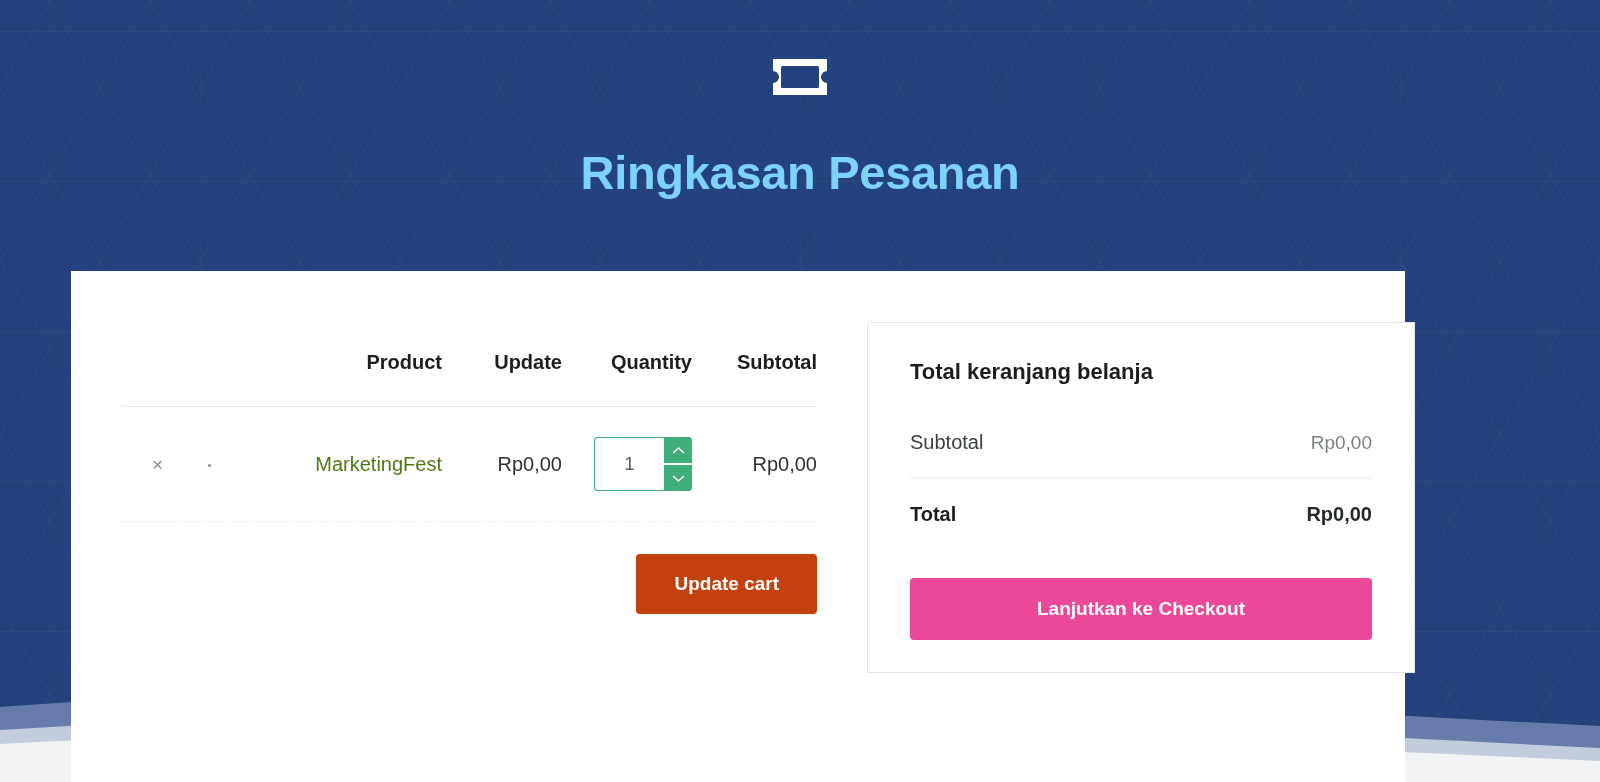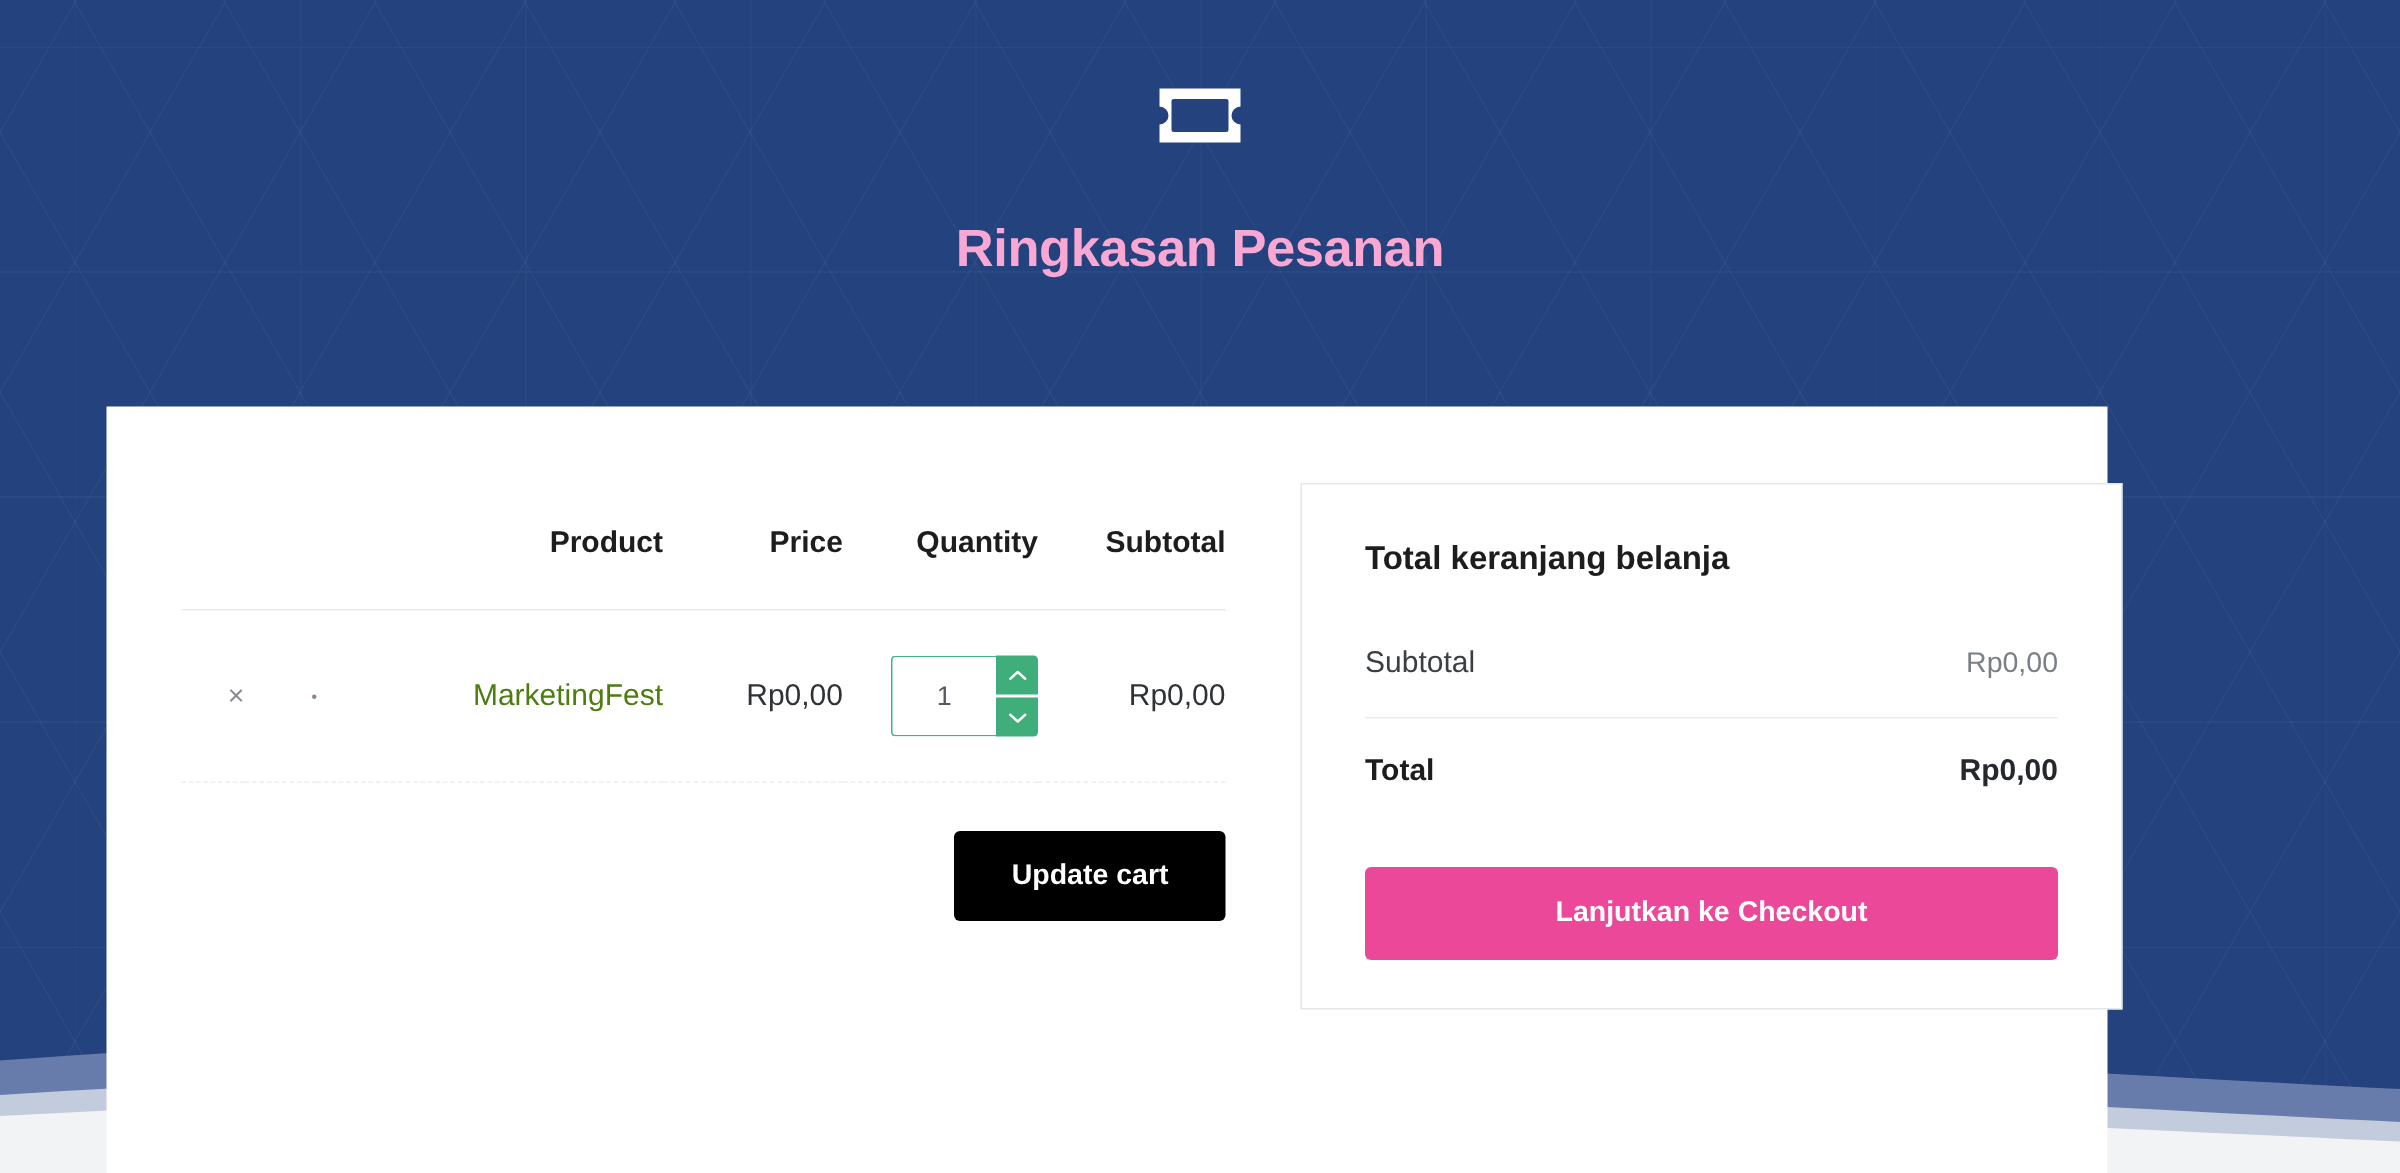--- a/index.html
+++ b/index.html
@@ -177,21 +177,21 @@
   .qty-btn svg { width: 13px; height: 9px; }
 
   
   .cart-actions {
     width: 696px;
     display: flex;
     justify-content: flex-end;
     padding-top: 32px;
   }
   .btn-update {
-    background: #000000;
+    background: #c2410c;
     color: #ffffff;
     border: none;
     border-radius: 4px;
     font-size: 19px;
     font-weight: 700;
     font-family: "Liberation Sans", sans-serif;
     padding: 19px 38px;
     cursor: default;
   }
 
@@ -243,23 +243,23 @@
   
   .header {
     position: absolute;
     top: 0; left: 0; right: 0;
     text-align: center;
     padding-top: 55px;
   }
   .ticket-icon { display: inline-block; width: 62px; height: 44px; }
   .page-title {
     margin-top: 42px;
-    font-size: 35px;
-    font-weight: 700;
-    color: #f9a8d4;
+    font-size: 47px;
+    font-weight: 700;
+    color: #7dd3fc;
     letter-spacing: -0.3px;
   }
 </style>
 </head>
 <body>
 
 <div id="page">
 
   <div class="hex-pattern"></div>
 
@@ -282,21 +282,21 @@
   </div>
 
   <div class="card">
     <div class="card-inner">
 
       <div class="cart-col">
         <table class="cart">
           <thead>
             <tr>
               <th class="col-product" colspan="3">Product</th>
-              <th class="col-price">Price</th>
+              <th class="col-price">Update</th>
               <th class="col-qty">Quantity</th>
               <th class="col-sub">Subtotal</th>
             </tr>
           </thead>
           <tbody>
             <tr>
               <td class="cell-remove">
                 <span class="remove-x">×</span>
               </td>
               <td class="cell-thumb">

